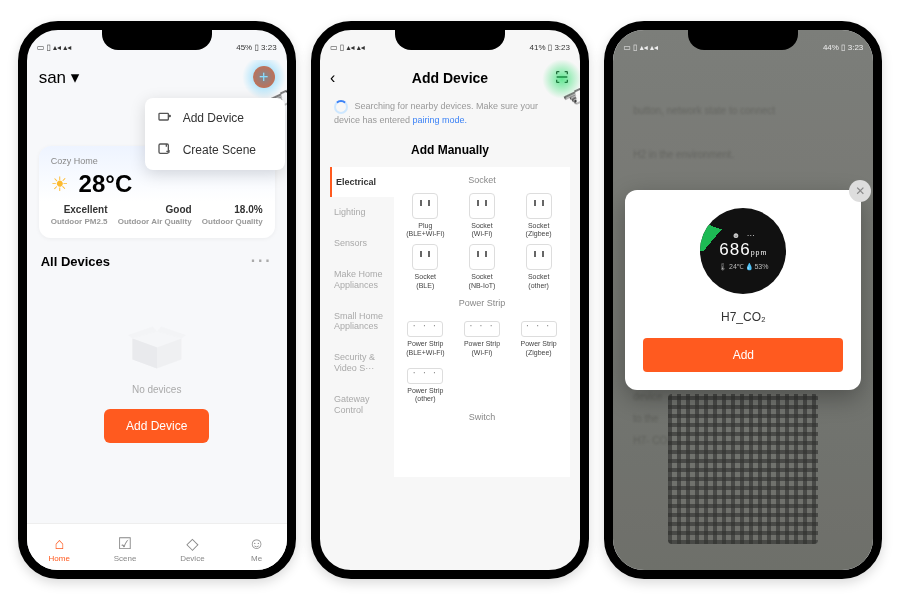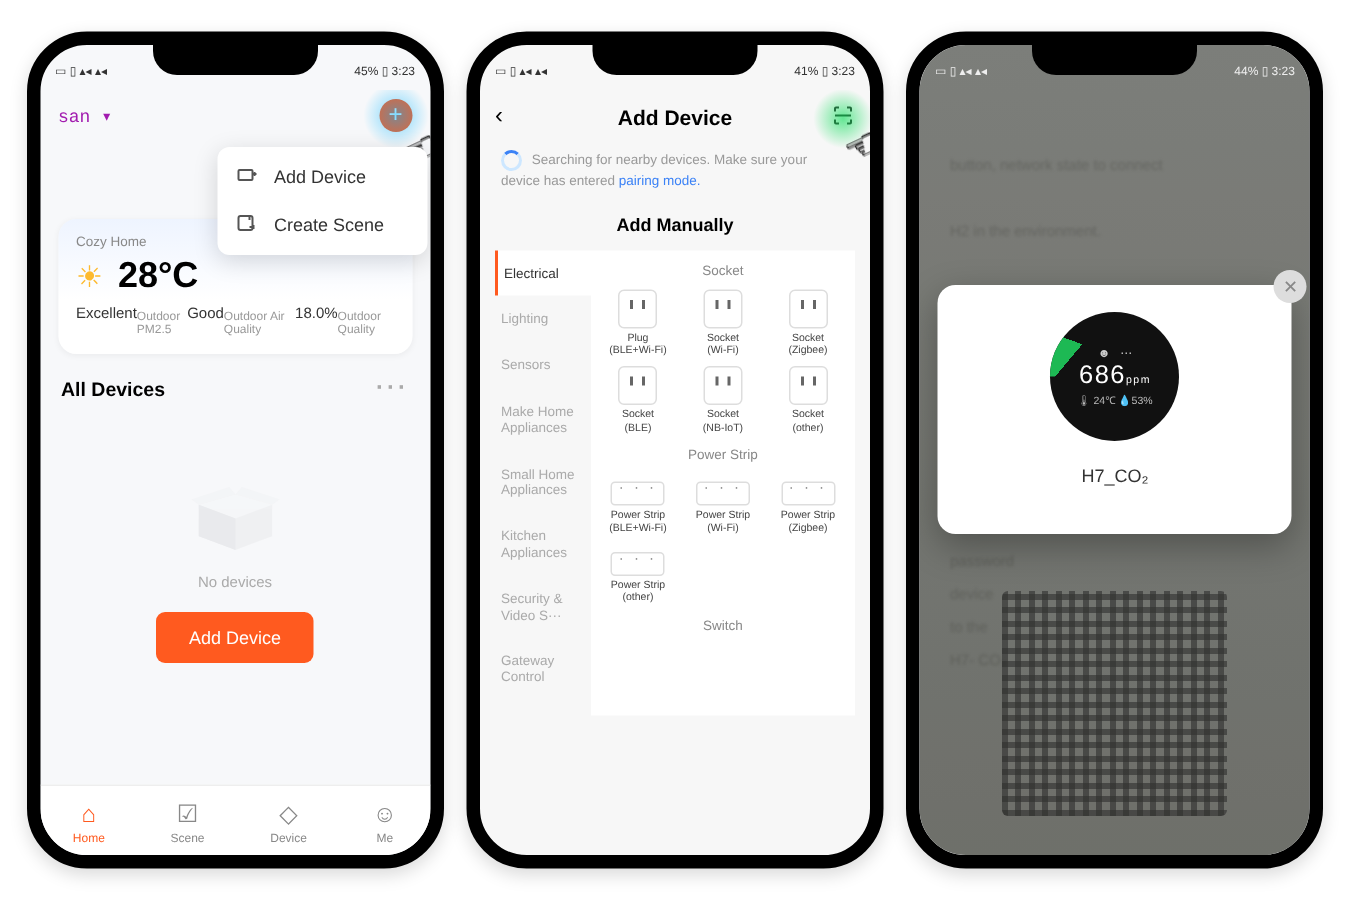--- a/index.html
+++ b/index.html
@@ -51,21 +51,21 @@
   .btn-accent {
     background: #ff5a1f;
     color: #fff;
     border: none;
     border-radius: 6px;
     padding: 10px 22px;
     font-size: 12px;
   }
   
   .topbar1 { display:flex; justify-content:space-between; align-items:center; margin-top:6px; }
-  .home-drop { font-size: 12px; color: #a21caf; font-family: Liberation Mono, monospace; }
+  .home-drop { font-size: 17px; color: #000000; }
   .plus-btn {
     width: 22px; height: 22px; background:#ff5a1f; border-radius:50%; color:#fff;
     display:flex; align-items:center; justify-content:center; font-size:16px; line-height:1;
     position: relative;
   }
   .glow-blue {
     position:absolute; width:44px; height:44px; border-radius:50%;
     background: radial-gradient(circle, rgba(0,180,255,0.5) 0%, rgba(0,180,255,0) 70%);
     top:-11px; left:-11px; pointer-events:none;
   }
@@ -77,21 +77,21 @@
   .pop-icon { width:16px; height:16px; display:flex; align-items:center; justify-content:center; color:#555; }
   .weather-card {
     background: linear-gradient(180deg,#eef4ff 0%, #fff 60%);
     border-radius:12px; padding:10px 12px 12px 12px; margin-top:58px;
     box-shadow:0 1px 4px rgba(0,0,0,0.05);
   }
   .wc-title { font-size:9px; color:#888; }
   .wc-main { display:flex; align-items:center; gap:10px; margin:4px 0 6px 0;}
   .wc-temp { font-size:24px; font-weight:600; }
   .wc-row { display:flex; justify-content:space-between; }
-  .wc-metric { display:flex; flex-direction:row; align-items:flex-start; }
+  .wc-metric { display:flex; flex-direction:column; align-items:flex-end;font-weight:bold; }
   .wc-metric span:first-child { font-size:10px; color:#333; }
   .wc-metric span:last-child { font-size:8px; color:#999; margin-top:2px; }
   .section-hdr { display:flex; justify-content:space-between; align-items:center; margin:14px 2px 0 2px; }
   .section-hdr .title { font-size:13px; font-weight:600; }
   .dots { color:#aaa; letter-spacing:2px; font-weight:700;}
   .empty-state { text-align:center; margin-top:44px; color:#bbb; }
   .empty-label { font-size:10px; color:#aaa; margin:10px 0 14px 0;}
   .tabbar {
     position:absolute; bottom:0; left:0; right:0; height:50px; background:#fff;
     border-top:1px solid #eee; display:flex; justify-content:space-around; align-items:center;
@@ -113,21 +113,21 @@
     background: radial-gradient(circle, rgba(0,220,80,0.6) 0%, rgba(0,220,80,0) 70%);
     top:-10px; right:-12px; pointer-events:none;
   }
   .banner { font-size:9px; color:#999; margin:10px 4px; line-height:1.4;}
   .banner .link { color:#3b82f6;margin-top:18px; }
   .spinner { display:inline-block; width:10px; height:10px; border:2px solid #cde7ff; border-top-color:#3b82f6; border-radius:50%; margin-right:4px; vertical-align:middle;}
   .add-manual-title { text-align:center; font-size:12px; font-weight:600; margin:16px 0 10px 0;}
   .catalog { display:flex; height:310px; font-size:9px;}
   .cat-side { width:64px; display:flex; flex-direction:column; }
   .cat-side div { padding:10px 4px; color:#aaa; line-height:1.2;}
-  .cat-side div.selected { background:#fff; color:#333; font-weight:400; border-left:2px solid #ff5a1f;}
+  .cat-side div.selected { background:#fff; color:#333; font-weight:700; border-left:2px solid #ff5a1f;}
   .cat-main { flex:1; padding:0 4px; background:#fff;}
   .cat-section-title { text-align:center; color:#888; margin:8px 0;}
   .grid3 { display:grid; grid-template-columns:repeat(3,1fr); gap:6px 2px;}
   .device-cell { text-align:center; }
   .plug {
     width:24px; height:24px; background:#fff; border:1px solid #ddd; border-radius:4px;
     margin:0 auto 3px auto; position:relative;
   }
   .plug::before, .plug::after {
     content:""; position:absolute; width:2px; height:6px; background:#666; top:6px;
@@ -306,21 +306,20 @@
 
     <div class="add-manual-title">Add Manually</div>
 
     <div class="catalog">
       <div class="cat-side">
         <div class="selected">Electrical</div>
         <div>Lighting</div>
         <div>Sensors</div>
         <div>Make Home Appliances</div>
         <div>Small Home Appliances</div>
-        <div>Kitchen Appliances</div>
         <div>Security &amp; Video S···</div>
         <div>Gateway Control</div>
       </div>
       <div class="cat-main">
         <div class="cat-section-title">Socket</div>
         <div class="grid3" id="grid-sockets">
             <div class="device-cell">
               <div class="plug"></div>
               <span class="dc-label">Plug</span>
               <span class="dc-label">(BLE+Wi-Fi)</span>
@@ -413,15 +412,16 @@
       <div class="close-x">✕</div>
       <div class="sensor-disk">
         <div class="sensor-arc"></div>
         <div class="sensor-text">
           <div style="font-size:8px; color:#ccc;">☻ &nbsp; ⋯</div>
           <div class="val"><span>686</span><span style="font-size:7px;">ppm</span></div>
           <div class="sub">🌡 24℃ 💧53%</div>
         </div>
       </div>
       <div class="modal-name">H7_CO₂</div>
+      <button class="modal-btn">Add</button>
     </div>
   </div>
 </div>
 
 </body></html>

